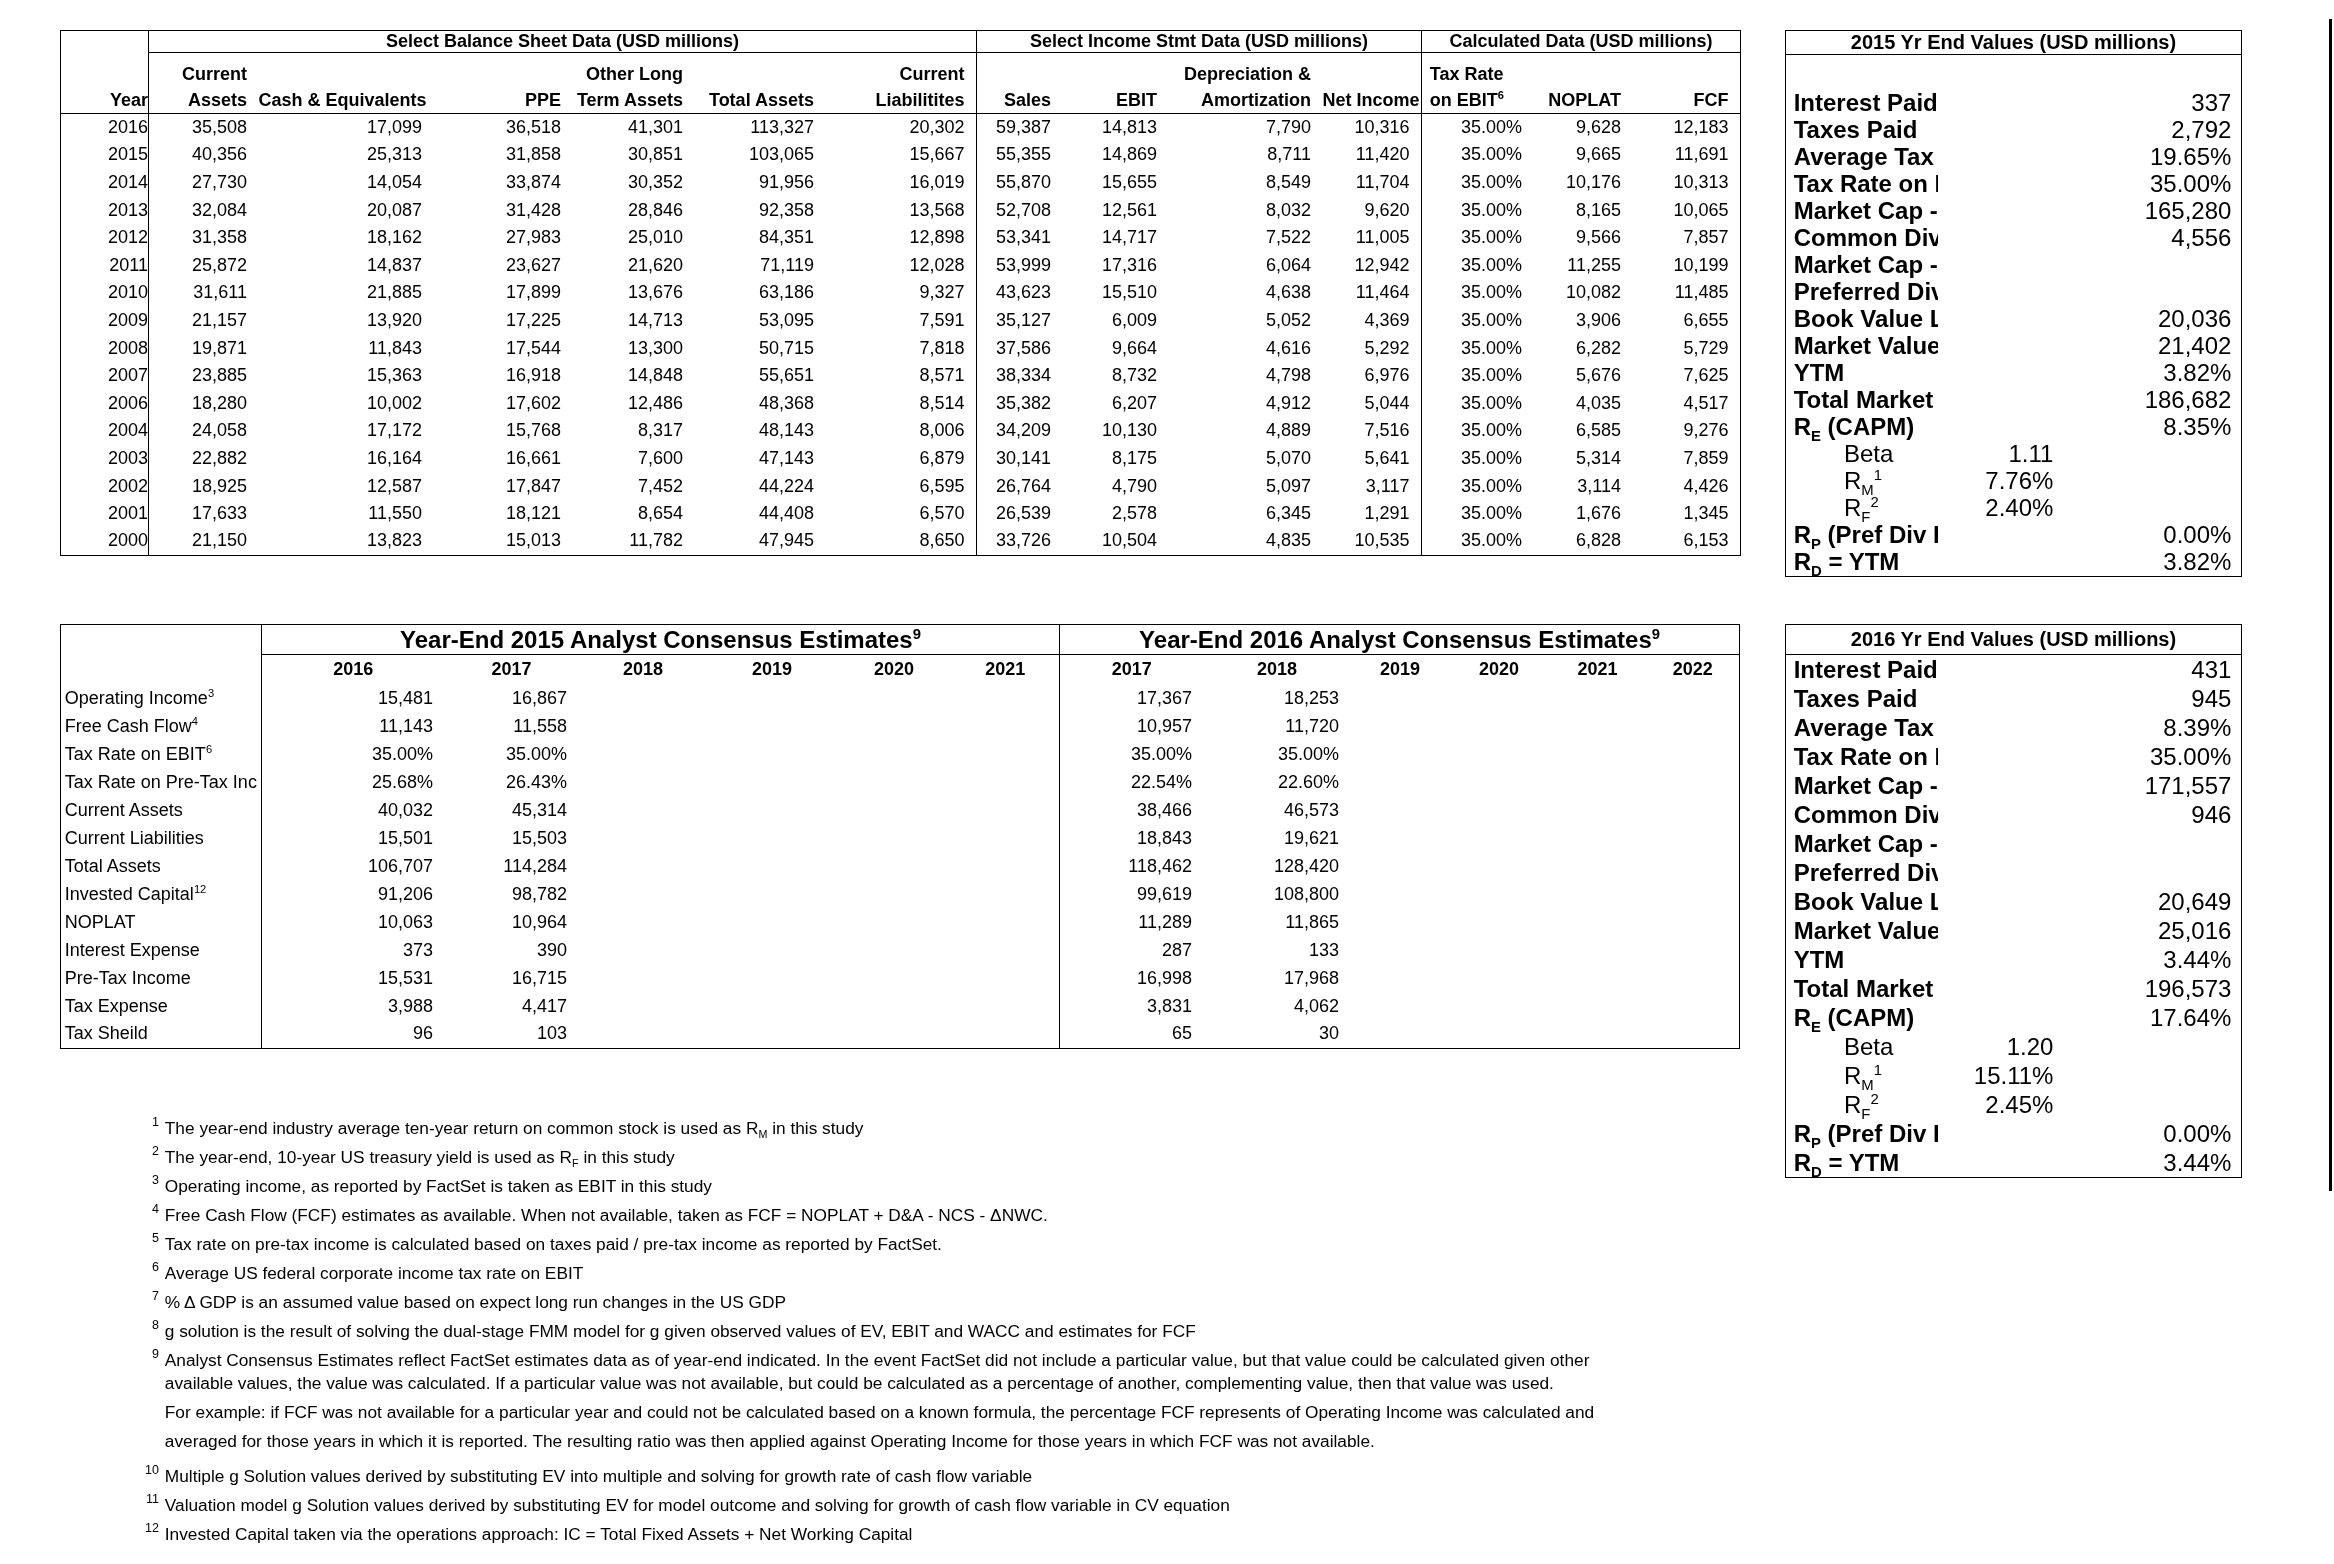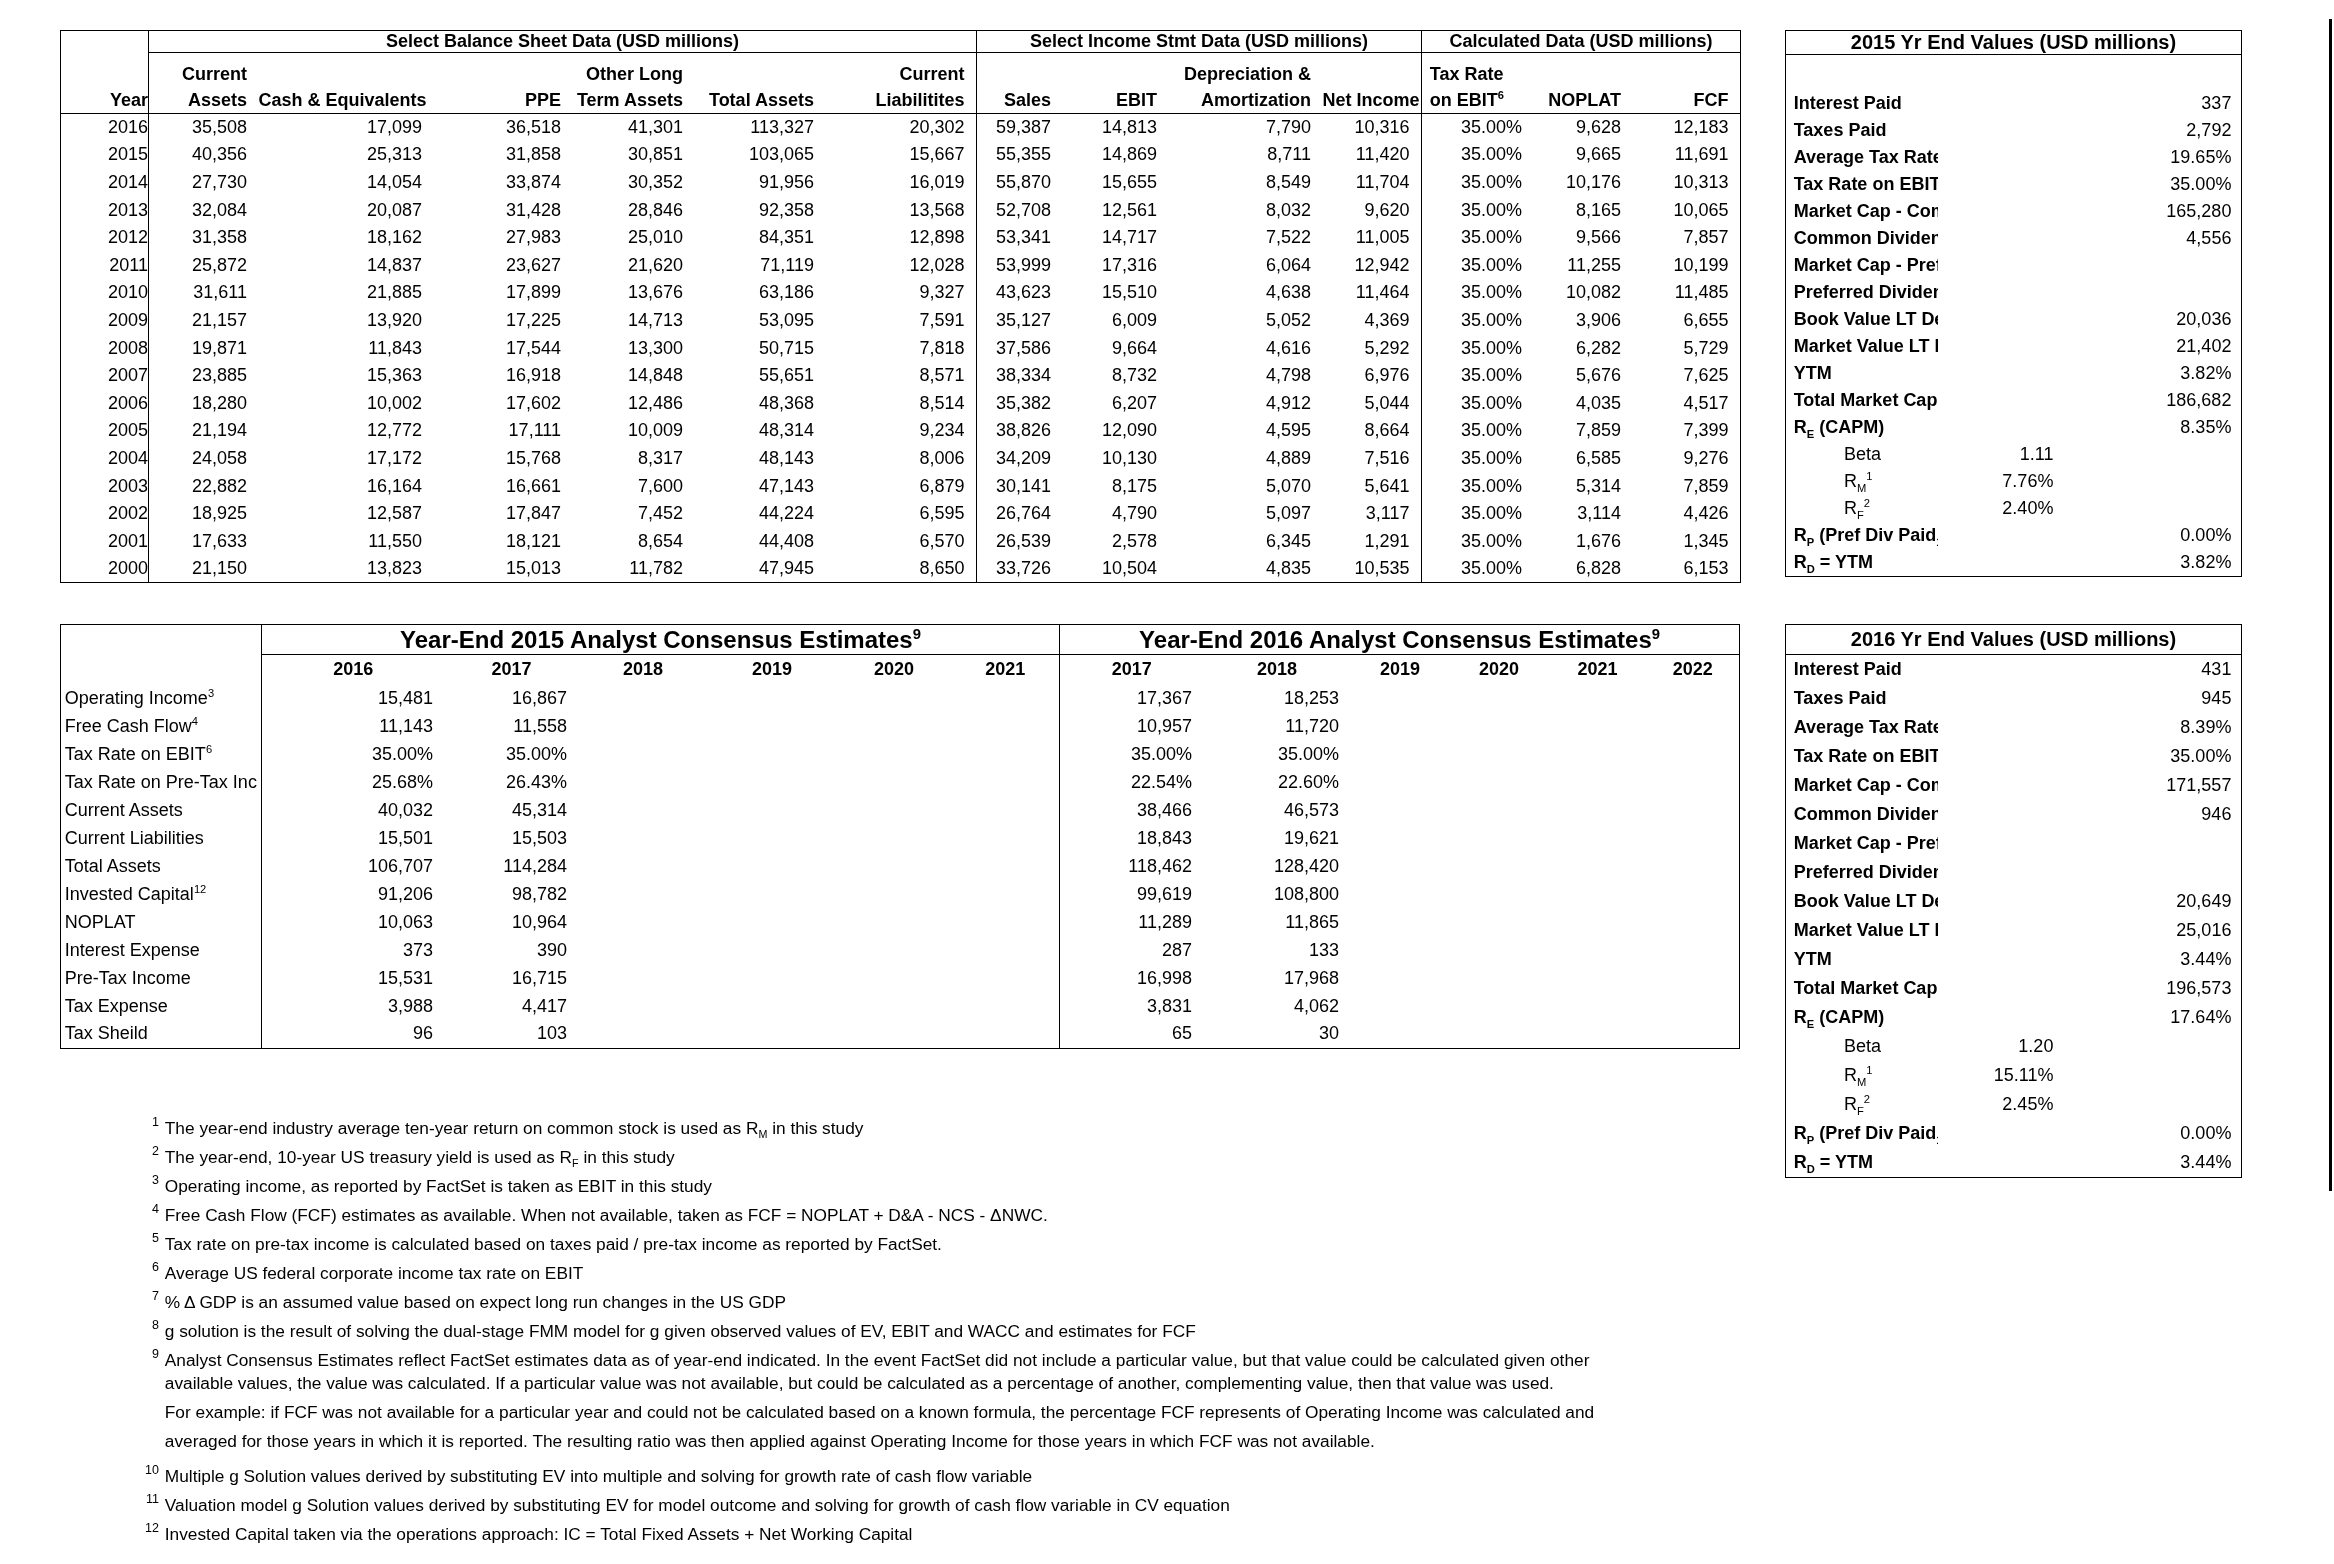--- a/index.html
+++ b/index.html
@@ -28,21 +28,21 @@
   #main-table tbody tr { height:27.6px; }
 
   
   .panel { border:1.9px solid #000; background:#fff; }
   #panel-2015 { left:1785px; top:30px; width:455px; }
   #panel-2016 { left:1785px; top:624px; width:455px; }
   .panel-title { font-weight:bold; text-align:center; border-bottom:1.9px solid #000; font-size:20px; }
   #panel-2015 .panel-title { height:23px; line-height:23px; }
   #panel-2016 .panel-title { height:29px; line-height:29px; }
   #panel-2015 .panel-gap { height:35px; }
-  .prow { display:flex; align-items:center; font-size:18px; }
+  .prow { display:flex; align-items:flex-end; font-size:24px; }
   #panel-2015 .prow { height:27px; }
   #panel-2016 .prow { height:29px; }
   .plabel { flex:1 1 auto; font-weight:bold; padding-left:7.7px; white-space:nowrap; overflow:hidden; }
   .pmid  { flex:0 0 115px; text-align:right; white-space:nowrap; }
   .pval  { flex:0 0 178px; text-align:right; padding-right:9.6px; white-space:nowrap; }
   .prow.sub .plabel { font-weight:normal; padding-left:58px; }
 
   
   #consensus-wrap { left:60px; top:624px; }
   #consensus { width:1679px; border:1.9px solid #000; }
@@ -322,36 +322,20 @@
           <td class="num b-r">8,514</td>
           <td class="num">35,382</td>
           <td class="num">6,207</td>
           <td class="num">4,912</td>
           <td class="num b-r">5,044</td>
           <td class="num">35.00%</td>
           <td class="num">4,035</td>
           <td class="num">4,517</td>
         </tr>
 
-        <tr>
-          <td class="ctr b-r">2005</td>
-          <td class="num">21,194</td>
-          <td class="num">12,772</td>
-          <td class="num">17,111</td>
-          <td class="num">10,009</td>
-          <td class="num">48,314</td>
-          <td class="num b-r">9,234</td>
-          <td class="num">38,826</td>
-          <td class="num">12,090</td>
-          <td class="num">4,595</td>
-          <td class="num b-r">8,664</td>
-          <td class="num">35.00%</td>
-          <td class="num">7,859</td>
-          <td class="num">7,399</td>
-        </tr>
 
         <tr>
           <td class="ctr b-r">2004</td>
           <td class="num">24,058</td>
           <td class="num">17,172</td>
           <td class="num">15,768</td>
           <td class="num">8,317</td>
           <td class="num">48,143</td>
           <td class="num b-r">8,006</td>
           <td class="num">34,209</td>

